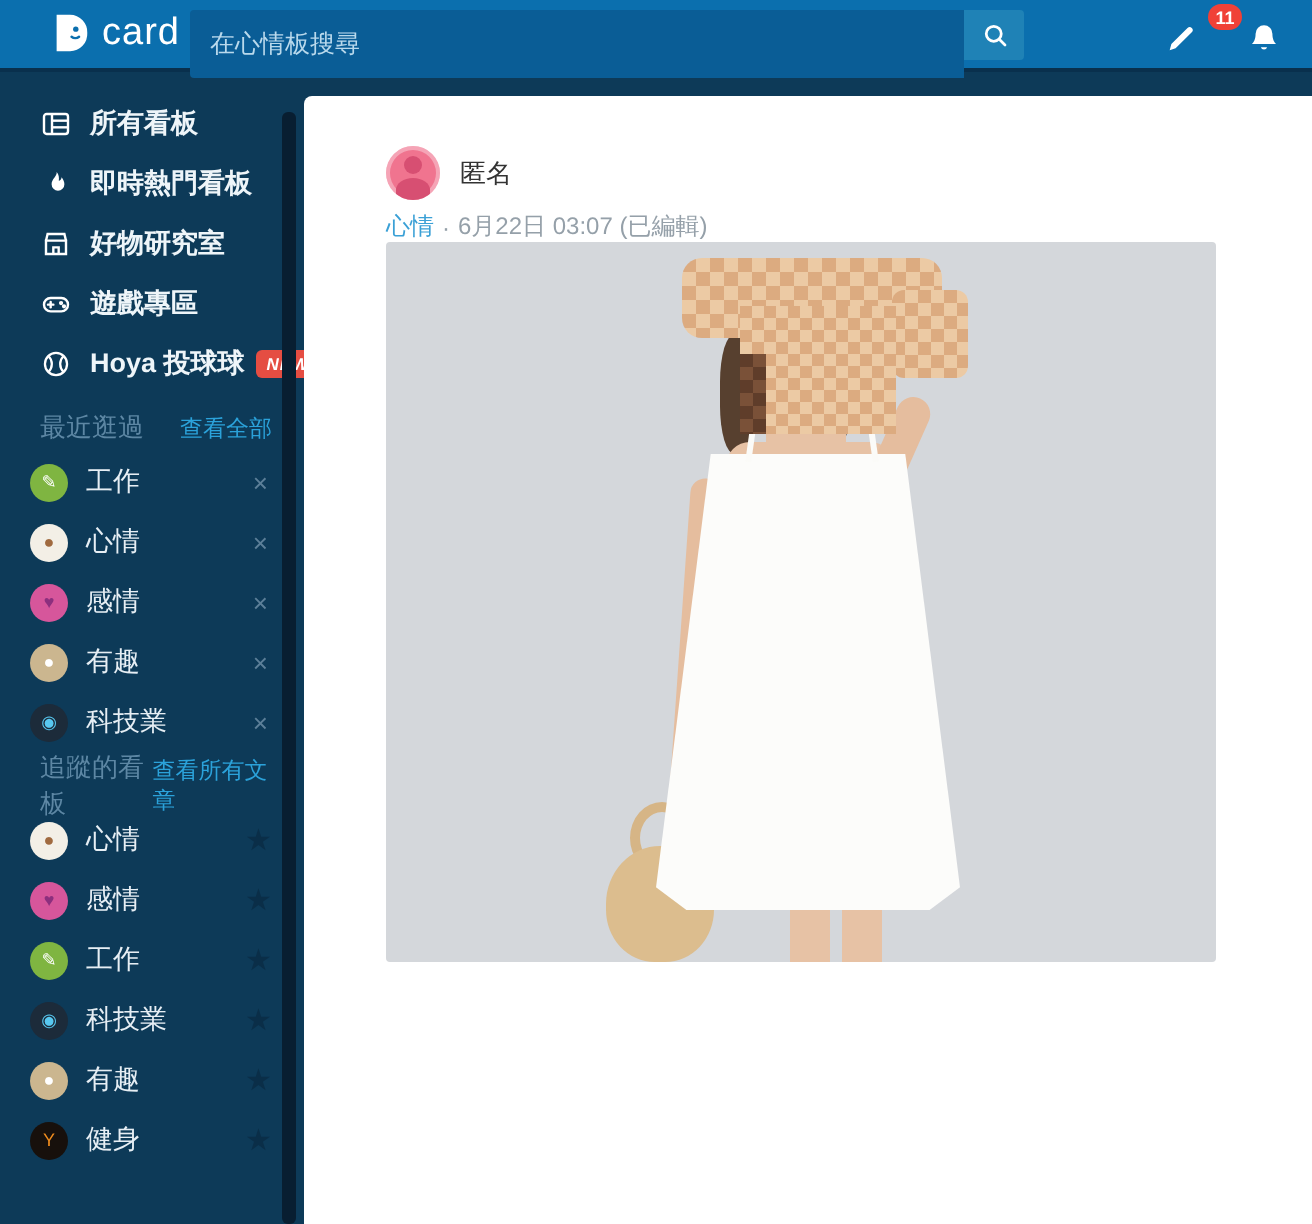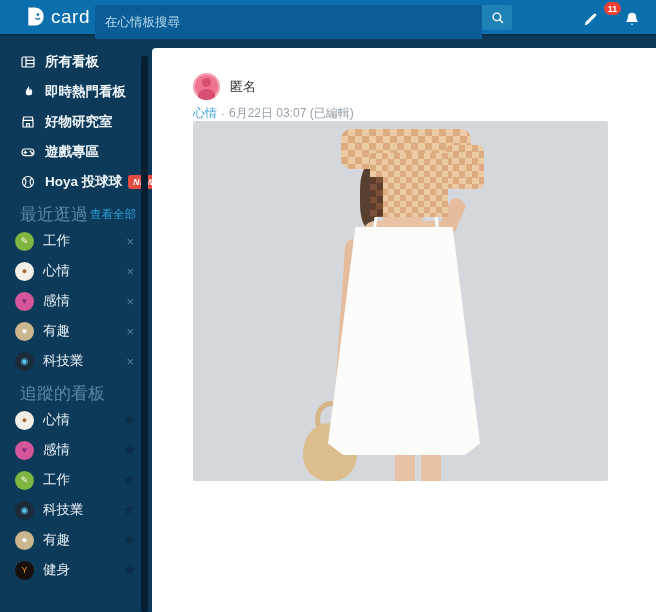--- a/index.html
+++ b/index.html
@@ -44,21 +44,21 @@
   .nav-item{ display:flex; align-items:center; height:30px; padding-left:20px; cursor:pointer; }
   .nav-item .lbl{ margin-left:9px; color:#eef5f9; font-size:13.5px; white-space:nowrap;font-weight:bold; }
   .new-badge{
     margin-left:6px; background:#e54d42; color:#fff; font-size:8.5px; font-weight:bold; font-style:italic;
     padding:2px 5px; border-radius:3px; letter-spacing:.5px;
   }
   .section-hdr{
     margin-top:9px; height:16px; padding:0 16px 0 20px;
     display:flex; align-items:center; justify-content:space-between;
   }
-  .section-title{ color:#5d87a4; font-size:17px;font-family:Liberation Mono, monospace; }
+  .section-title{ color:#5d87a4; font-size:13px;font-family:Liberation Mono, monospace; }
   .section-link{ color:#2ba2da; font-size:11.5px; cursor:pointer; text-decoration:none; }
   .board-list{ padding-top:4px; }
   .board-item{ display:flex; align-items:center; height:30px; padding:0 16px 0 15px; cursor:pointer; }
   .board-avatar{
     width:19px; height:19px; border-radius:50%; flex:0 0 19px;
     display:flex; align-items:center; justify-content:center;
     font-size:9px; line-height:1; overflow:hidden;
   }
   .board-item .lbl{ margin-left:9px; color:#e6eef4; font-size:13.5px; flex:1; white-space:nowrap; }
   .close-x{ color:#5c7f98; font-size:13px; cursor:pointer; padding:0 2px; }
@@ -241,20 +241,21 @@
       </div>
       <div class="board-item">
         <span class="board-avatar" style="background: rgb(28, 43, 58); color: rgb(88, 200, 240);">◉</span>
         <span class="lbl">科技業</span>
         <span class="close-x">×</span>
       </div>
     </div>
 
     <div class="section-hdr">
       <span class="section-title">追蹤的看板</span>
+      <a class="section-link">查看所有文章</a>
     </div>
     <div class="board-list">
       <div class="board-item">
         <span class="board-avatar" style="background: rgb(243, 239, 230); color: rgb(160, 106, 63);">●</span>
         <span class="lbl">心情</span>
         <span class="star">★</span>
       </div>
       <div class="board-item">
         <span class="board-avatar" style="background: rgb(214, 86, 155); color: rgb(140, 47, 126);">♥</span>
         <span class="lbl">感情</span>

